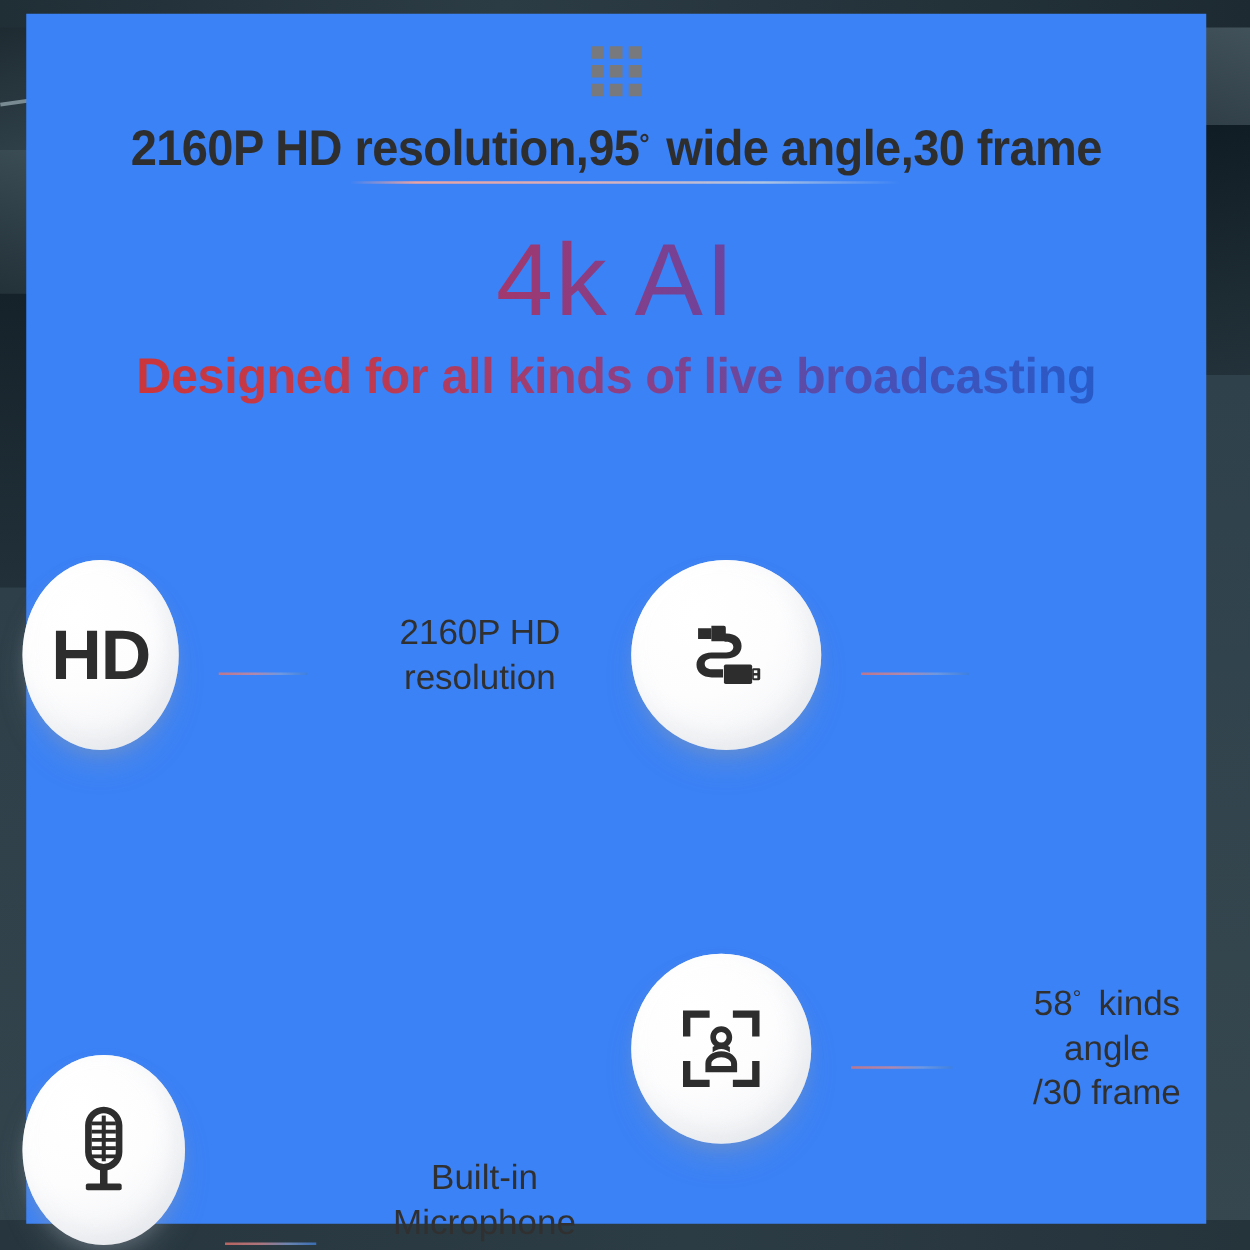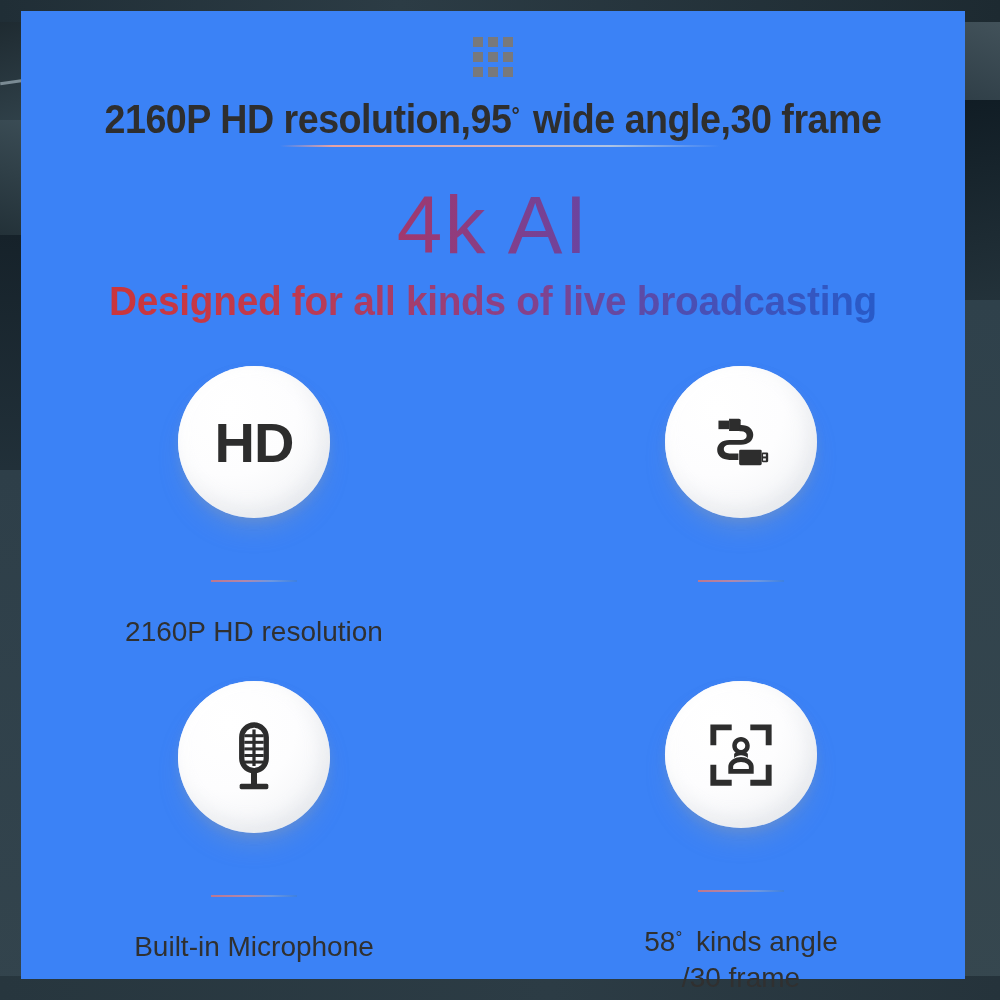--- a/index.html
+++ b/index.html
@@ -182,21 +182,21 @@
     left: 0;
     top: 355px;
     width: 944px;
     display: grid;
     grid-template-columns: 1fr 1fr;
     grid-template-rows: 315px 315px;
   }
   .feature {
     position: relative;
     display: flex;
-    flex-direction: column;
+    flex-direction: row;
     align-items: center;
     gap: 32px;
   }
 
   .bubble {
     position: relative;
     width: 152px;
     height: 152px;
     border-radius: 50%;
     background:
@@ -237,21 +237,21 @@
   }
   .f-label .deg {
     font-size: 17px;
     vertical-align: 8px;
     margin-right: 6px;
   }
 
   
   .cell-tl { transform: translateX(-3px); }
   .cell-tr { transform: translateX(12px); }
-  .cell-bl { transform: translateX(-3px); }
+  .cell-bl { transform: translateX(-3px); align-items: flex-end; }
   .cell-br { transform: translateX(12px); }
   .cell-tr .f-rule, .cell-br .f-rule { margin-top: 30px; }
   .cell-tr .f-label { margin-top: 18px; }
 </style>
 </head>
 <body>
 
 <div id="frame">
   <div class="facet facet-a"></div>
   <div class="facet facet-b"></div>

